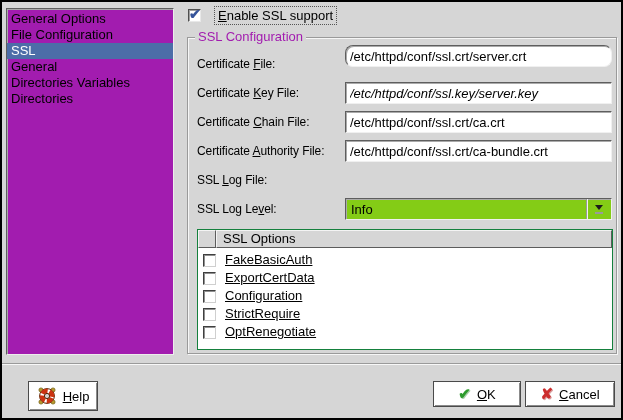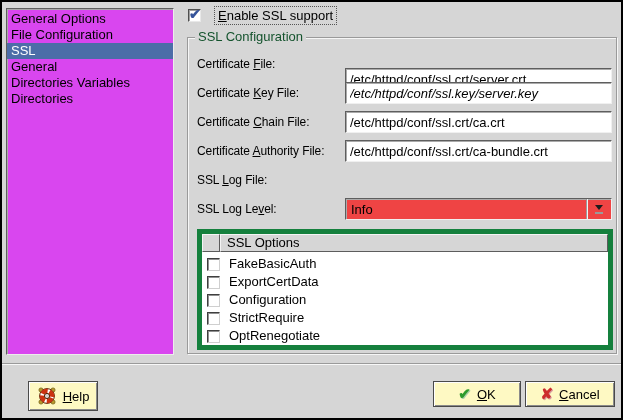--- a/index.html
+++ b/index.html
@@ -5,21 +5,21 @@
   html,body{margin:0;padding:0;background:#888;}
   #app{
     position:relative;width:623px;height:420px;box-sizing:border-box;
     background:#d6d6d6;border:2px solid #000;overflow:hidden;
     font-family:"Liberation Sans",sans-serif;font-size:13px;color:#000;
     -webkit-font-smoothing:none;
   }
   
   .sidebar{
     position:absolute;left:4px;top:6px;width:168px;height:347px;box-sizing:border-box;
-    background:#d946ef;padding-top:2px;
+    background:#a21caf;padding-top:2px;
     border:1px solid;border-color:#5e5e5e #ececec #ececec #5e5e5e;
     box-shadow:inset 1px 1px 0 #a9a9a9;
   }
   .side-item{height:16px;line-height:16px;padding-left:4px;white-space:nowrap;cursor:default;}
   .side-item.selected{background:#4c6da8;color:#fff;}
   
   .enable-row{position:absolute;left:186px;top:5px;display:flex;align-items:center;}
   .cb{
     width:13px;height:13px;box-sizing:border-box;background:#fff;position:relative;flex:none;
     border:1px solid;border-color:#4f4f4f #e8e8e8 #e8e8e8 #4f4f4f;
@@ -31,66 +31,66 @@
   }
   .enable-label{margin-left:14px;outline:1px dotted #555;padding:1px 3px;line-height:15px;}
   .u{text-decoration:underline;}
   
   .frame{
     position:absolute;left:185px;top:35px;width:430px;height:317px;box-sizing:border-box;
     border:1px solid #9a9a9a;box-shadow:1px 1px 0 #f6f6f6,inset 1px 1px 0 #f6f6f6;
   }
   .frame-title{
     position:absolute;top:-9px;left:7px;background:#d6d6d6;padding:0 3px;
-    color:#14532d;line-height:15px;
+    color:#a21caf;line-height:15px;
   }
   .flabel{position:absolute;left:9px;font-size:12px;letter-spacing:-0.1px;white-space:nowrap;}
   .entry{
     position:absolute;left:157px;width:267px;height:22px;box-sizing:border-box;
     background:#fff;color:#000;font-family:"Liberation Sans",sans-serif;font-size:13px;
     border:1px solid;border-color:#5e5e5e #f0f0f0 #f0f0f0 #5e5e5e;
     box-shadow:inset 1px 1px 0 #aaa;padding:0 4px;outline:none;
   }
   .combo{
     position:absolute;left:157px;width:267px;height:22px;box-sizing:border-box;
-    background:#ef4444;display:flex;align-items:center;cursor:default;
+    background:#84cc16;display:flex;align-items:center;cursor:default;
     border:1px solid;border-color:#5e5e5e #f0f0f0 #f0f0f0 #5e5e5e;
     box-shadow:inset 1px 1px 0 #ababab;padding-left:5px;
   }
   .combo-arrow-zone{
     margin-left:auto;width:24px;align-self:stretch;display:flex;flex-direction:column;
     align-items:center;justify-content:center;
     border-left:1px solid #9a9a9a;box-shadow:1px 0 0 #f2f2f2 inset;
   }
   .arrow-down{width:0;height:0;border-left:4px solid transparent;border-right:4px solid transparent;border-top:5px solid #1c1c1c;}
   .arrow-bar{width:8px;height:2px;background:#9a9a9a;margin-top:2px;}
   
   .opt-table{
     position:absolute;left:9px;top:191px;width:416px;height:121px;box-sizing:border-box;
-    background:#fff;border:5px solid #15803d;
+    background:#fff;border:1px solid #15803d;
   }
   .thead{display:flex;height:18px;}
   .th{
     background:#d6d6d6;box-sizing:border-box;
     border:1px solid;border-color:#f4f4f4 #5c5c5c #5c5c5c #f4f4f4;
   }
   .th-narrow{width:18px;flex:none;}
   .th-main{flex:1;padding-left:6px;line-height:15px;}
   .tbody{padding-top:3px;}
-  .opt-row{display:flex;align-items:center;height:18px;padding-left:5px;}
+  .opt-row{display:flex;align-items:center;height:18px;padding-left:5px;text-decoration:underline;}
   .opt-cb{
     width:13px;height:13px;box-sizing:border-box;background:#fff;flex:none;
     border:1px solid;border-color:#3f3f3f #cfcfcf #cfcfcf #3f3f3f;
     box-shadow:inset 1px 1px 0 #909090;
   }
   .opt-label{margin-left:9px;line-height:16px;}
   
   .sep{position:absolute;left:0;right:0;top:361px;height:0;border-top:1px solid #9a9a9a;border-bottom:1px solid #f8f8f8;}
   .btn{
-    position:absolute;box-sizing:border-box;background:#fef9c3;cursor:default;
+    position:absolute;box-sizing:border-box;background:#ffffff;cursor:default;
     border:1px solid #4a4a4a;
     box-shadow:inset 1px 1px 0 #fdfdfd,inset -1px -1px 0 #8b8b8b;
     display:flex;align-items:center;justify-content:center;gap:6px;font-size:13px;
   }
   .btn-help{left:26px;top:379px;width:70px;height:30px;}
   .btn-ok{left:431px;top:379px;width:88px;height:26px;}
   .btn-cancel{left:523px;top:379px;width:90px;height:26px;}
   .icon-check{color:#2d9b2d;font-weight:bold;font-size:15px;line-height:14px;text-shadow:1px 1px 0 #a8cfa8;}
   .icon-x{color:#cc2d2d;font-weight:bold;font-size:15px;line-height:14px;text-shadow:1px 1px 0 #d8a0a0;}
 </style>
@@ -110,21 +110,21 @@
 
   <div class="enable-row">
     <span class="cb checked"></span>
     <span class="enable-label"><span></span><span class="u">E</span><span>nable SSL support</span></span>
   </div>
 
   <div class="frame">
     <span class="frame-title">SSL Configuration</span>
 
     <label class="flabel" style="top:19px"><span>Certificate </span><span class="u">F</span><span>ile:</span></label>
-    <input class="entry" style="top: 30px;" value="/etc/httpd/conf/ssl.crt/server.crt">
+    <input class="entry" style="top: 7px; border-radius: 8px;" value="/etc/httpd/conf/ssl.crt/server.crt">
 
     <label class="flabel" style="top:48px"><span>Certificate </span><span class="u">K</span><span>ey File:</span></label>
     <input class="entry" style="top: 44px; font-style: italic;" value="/etc/httpd/conf/ssl.key/server.key">
 
     <label class="flabel" style="top:77px"><span>Certificate </span><span class="u">C</span><span>hain File:</span></label>
     <input class="entry" style="top: 73px;" value="/etc/httpd/conf/ssl.crt/ca.crt">
 
     <label class="flabel" style="top:106px"><span>Certificate </span><span class="u">A</span><span>uthority File:</span></label>
     <input class="entry" style="top: 102px;" value="/etc/httpd/conf/ssl.crt/ca-bundle.crt">
 

